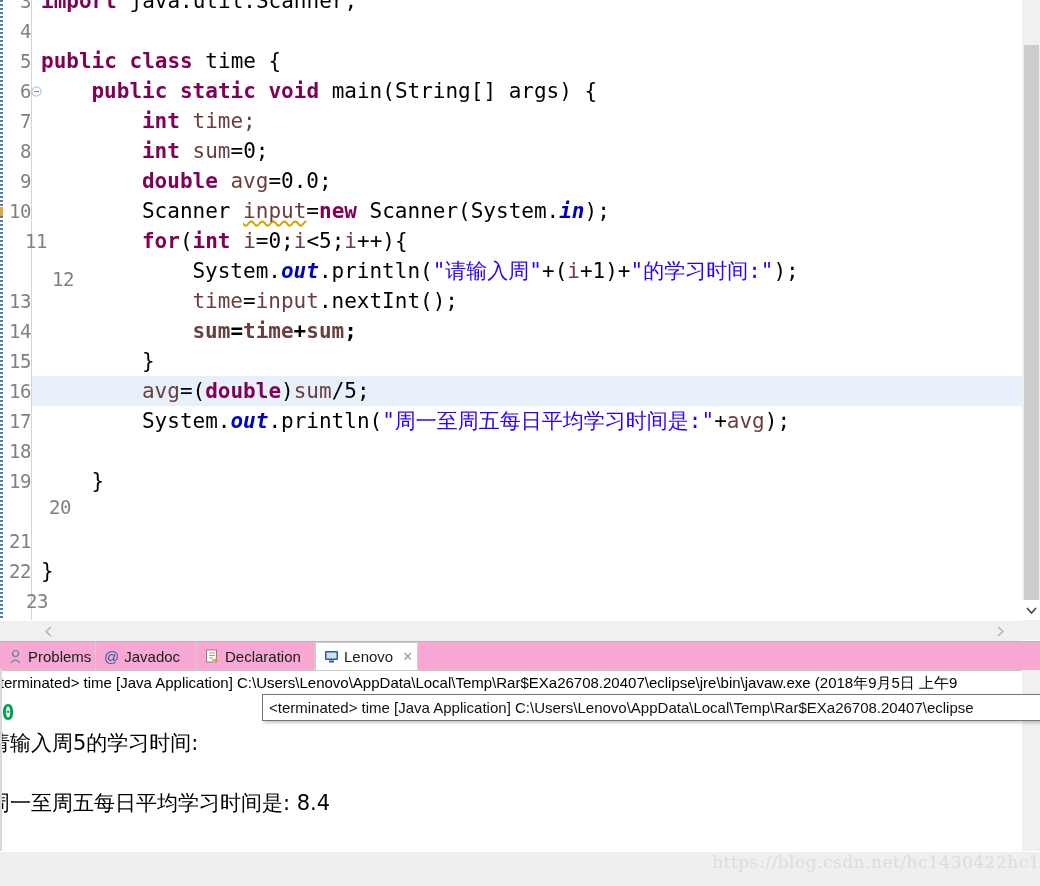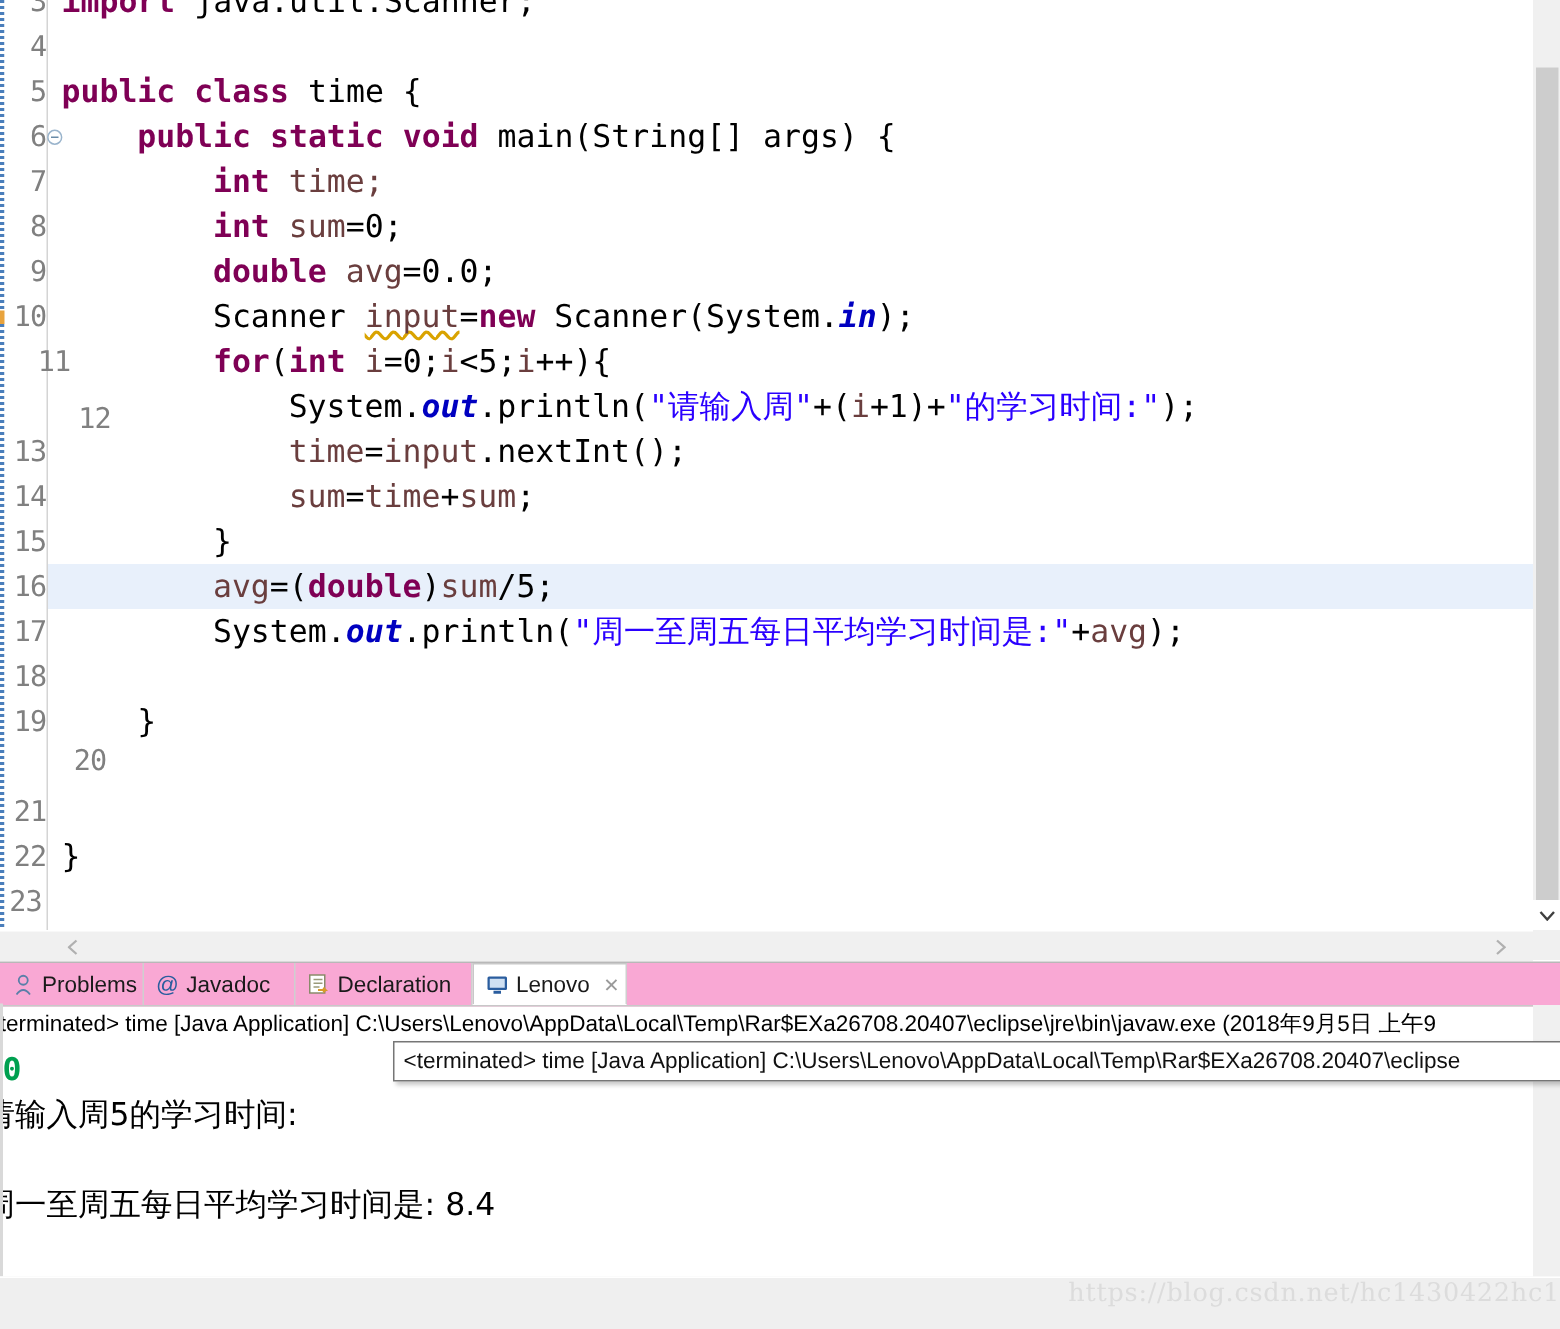--- a/index.html
+++ b/index.html
@@ -249,21 +249,21 @@
       <div class="code-line" style="top: 16px; padding-left: 9px;"></div>
       <div class="code-line" style="top: 76px; padding-left: 59.48px;"><span class="kw">public static void</span><span class="plain"> main(String[] args) {</span></div>
       <div class="code-line" style="top: 46px; padding-left: 9px;"><span class="kw">public class</span><span class="plain"> time {</span></div>
       <div class="code-line" style="top: 106px; padding-left: 109.96px;"><span class="kw">int</span><span class="plain"> </span><span class="loc">time;</span></div>
       <div class="code-line" style="top: 136px; padding-left: 109.96px;"><span class="kw">int</span><span class="plain"> </span><span class="loc">sum</span><span class="plain">=0;</span></div>
       <div class="code-line" style="top: 166px; padding-left: 109.96px;"><span class="kw">double</span><span class="plain"> </span><span class="loc">avg</span><span class="plain">=0.0;</span></div>
       <div class="code-line" style="top: 196px; padding-left: 109.96px;"><span class="plain">Scanner </span><span class="warnu">input</span><span class="plain">=</span><span class="kw">new</span><span class="plain"> Scanner(System.</span><span class="fld">in</span><span class="plain">);</span></div>
       <div class="code-line" style="top: 226px; padding-left: 109.96px;"><span class="kw">for</span><span class="plain">(</span><span class="kw">int</span><span class="plain"> </span><span class="loc">i</span><span class="plain">=0;</span><span class="loc">i</span><span class="plain">&lt;5;</span><span class="loc">i</span><span class="plain">++){</span></div>
       <div class="code-line" style="top: 256px; padding-left: 160.44px;"><span class="plain">System.</span><span class="fld">out</span><span class="plain">.println(</span><span class="str">"请输入周"</span><span class="plain">+(</span><span class="loc">i</span><span class="plain">+1)+</span><span class="str">"的学习时间:"</span><span class="plain">);</span></div>
       <div class="code-line" style="top: 286px; padding-left: 160.44px;"><span class="loc">time</span><span class="plain">=</span><span class="loc">input</span><span class="plain">.nextInt();</span></div>
-      <div class="code-line" style="top: 316px; padding-left: 160.44px;"><span class="loc">sum</span><span class="plain">=</span><span class="loc">time</span><span class="plain">+</span><span class="loc">sum</span><span class="plain">;</span></div>
+      <div class="code-line" style="top: 316px; padding-left: 160.44px; font-weight: bold;"><span class="loc">sum</span><span class="plain">=</span><span class="loc">time</span><span class="plain">+</span><span class="loc">sum</span><span class="plain">;</span></div>
       <div class="code-line" style="top: 346px; padding-left: 109.96px;"><span class="plain">}</span></div>
       <div class="current-line-hl" style="top: 376px;"></div>
       <div class="code-line" style="top: 376px; padding-left: 109.96px;"><span class="loc">avg</span><span class="plain">=(</span><span class="kw">double</span><span class="plain">)</span><span class="loc">sum</span><span class="plain">/5;</span></div>
       <div class="code-line" style="top: 406px; padding-left: 109.96px;"><span class="plain">System.</span><span class="fld">out</span><span class="plain">.println(</span><span class="str">"周一至周五每日平均学习时间是:"</span><span class="plain">+</span><span class="loc">avg</span><span class="plain">);</span></div>
       <div class="code-line" style="top: 436px; padding-left: 9px;"></div>
       <div class="code-line" style="top: 466px; padding-left: 59.48px;"><span class="plain">}</span></div>
       <div class="code-line" style="top: 496px; padding-left: 9px;"></div>
       <div class="code-line" style="top: 526px; padding-left: 9px;"></div>
       <div class="code-line" style="top: 556px; padding-left: 9px;"><span class="plain">}</span></div>
       <div class="code-line" style="top: 586px; padding-left: 9px;"></div>
@@ -296,21 +296,21 @@
     <div class="linenum" style="top: 286px; position: absolute; left: 3px;">13</div>
     <div class="linenum" style="top: 316px; position: absolute; left: 3px;">14</div>
     <div class="linenum" style="top: 346px; position: absolute; left: 3px;">15</div>
     <div class="linenum" style="top: 376px; position: absolute; left: 3px;">16</div>
     <div class="linenum" style="top: 406px; position: absolute; left: 3px;">17</div>
     <div class="linenum" style="top: 436px; position: absolute; left: 3px;">18</div>
     <div class="linenum" style="top: 466px; position: absolute; left: 3px;">19</div>
     <div class="linenum" style="top: 492px; position: absolute; left: 3px; margin-left: 40px;">20</div>
     <div class="linenum" style="top: 526px; position: absolute; left: 3px;">21</div>
     <div class="linenum" style="top: 556px; position: absolute; left: 3px;">22</div>
-    <div class="linenum" style="top: 586px; position: absolute; left: 0;">23</div>
+    <div class="linenum" style="top: 586px; position: absolute; left: 20px;">23</div>
   </div>
 
 <div class="hscroll">
   <div class="hs-arrow hs-left">
     <svg width="7" height="11" viewBox="0 0 7 11">
         <path d="M6 1 L1 5.5 L6 10" stroke="#b0b0b0" stroke-width="1.5" fill="none"></path>
       </svg>
   </div>
   <div class="hs-arrow hs-right">
     <svg width="7" height="11" viewBox="0 0 7 11">

